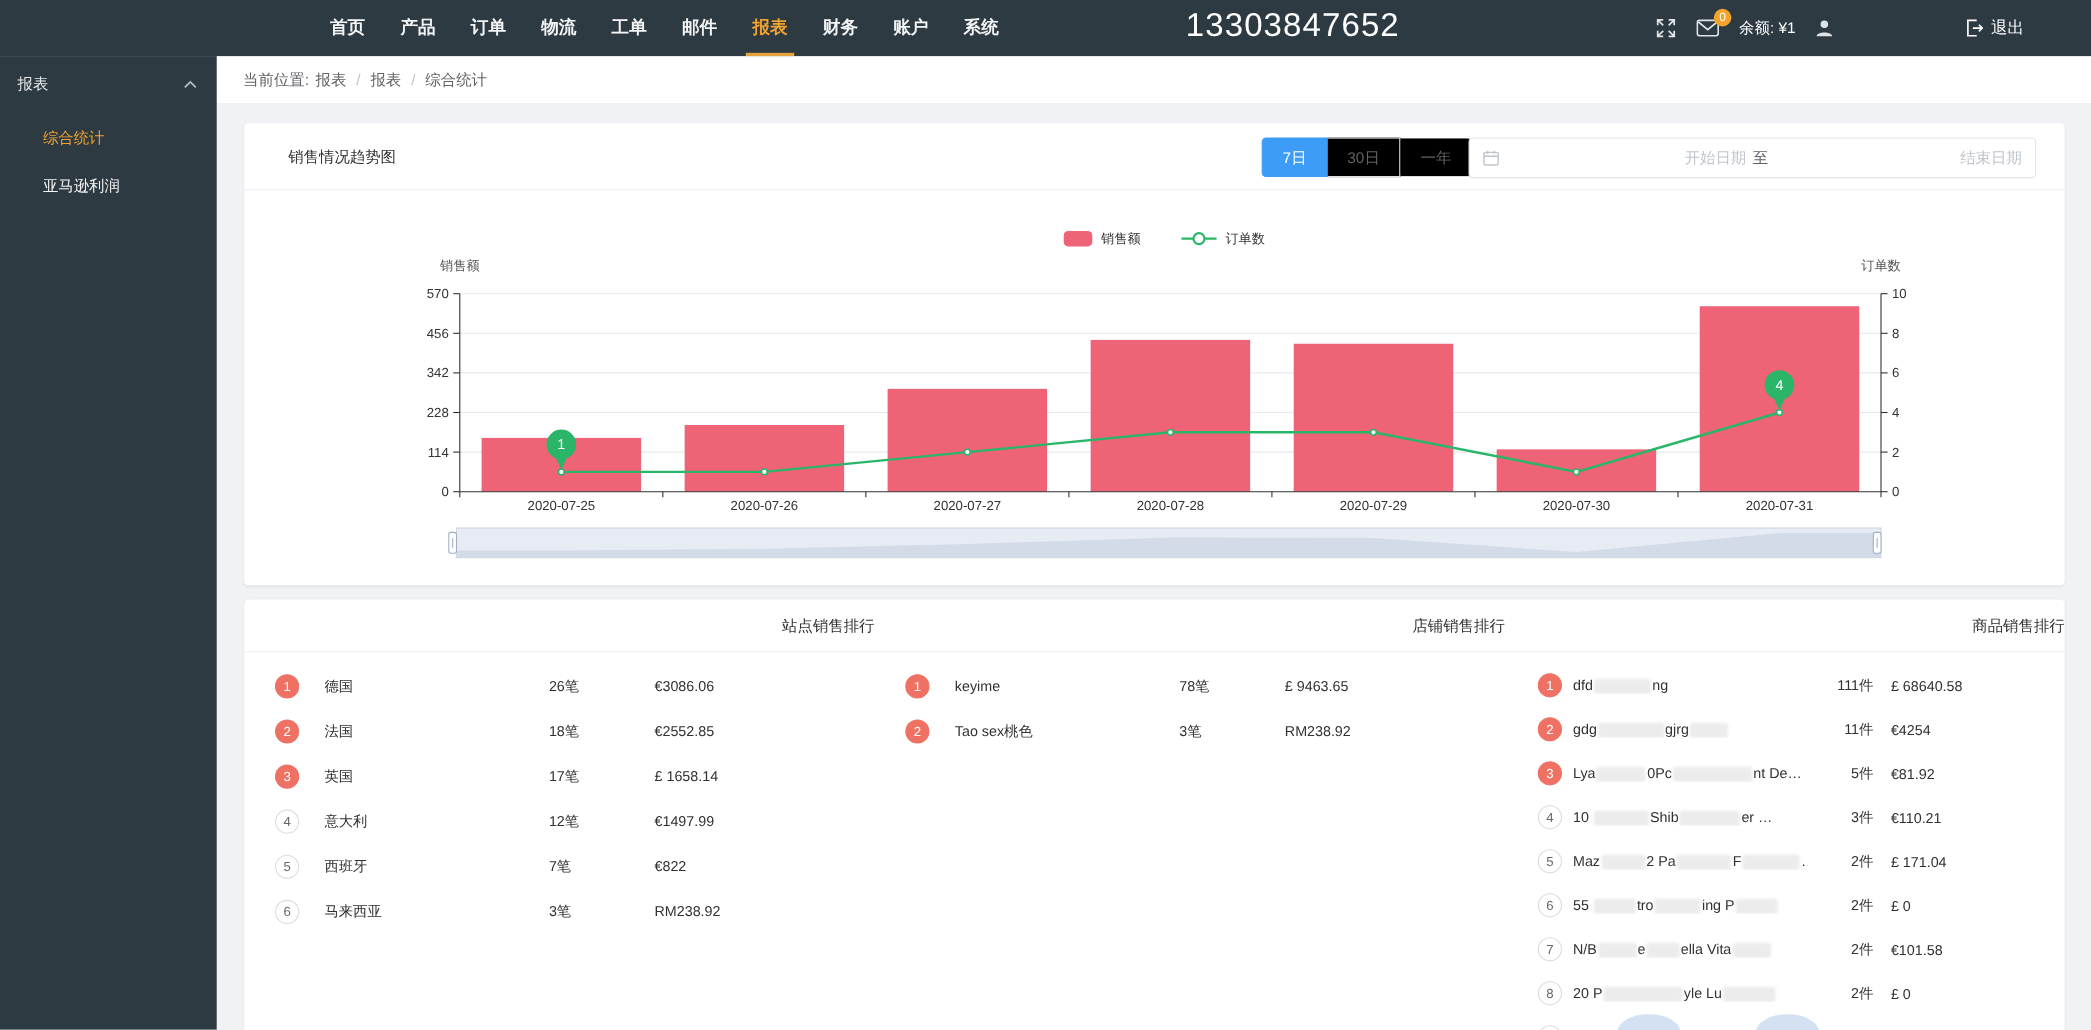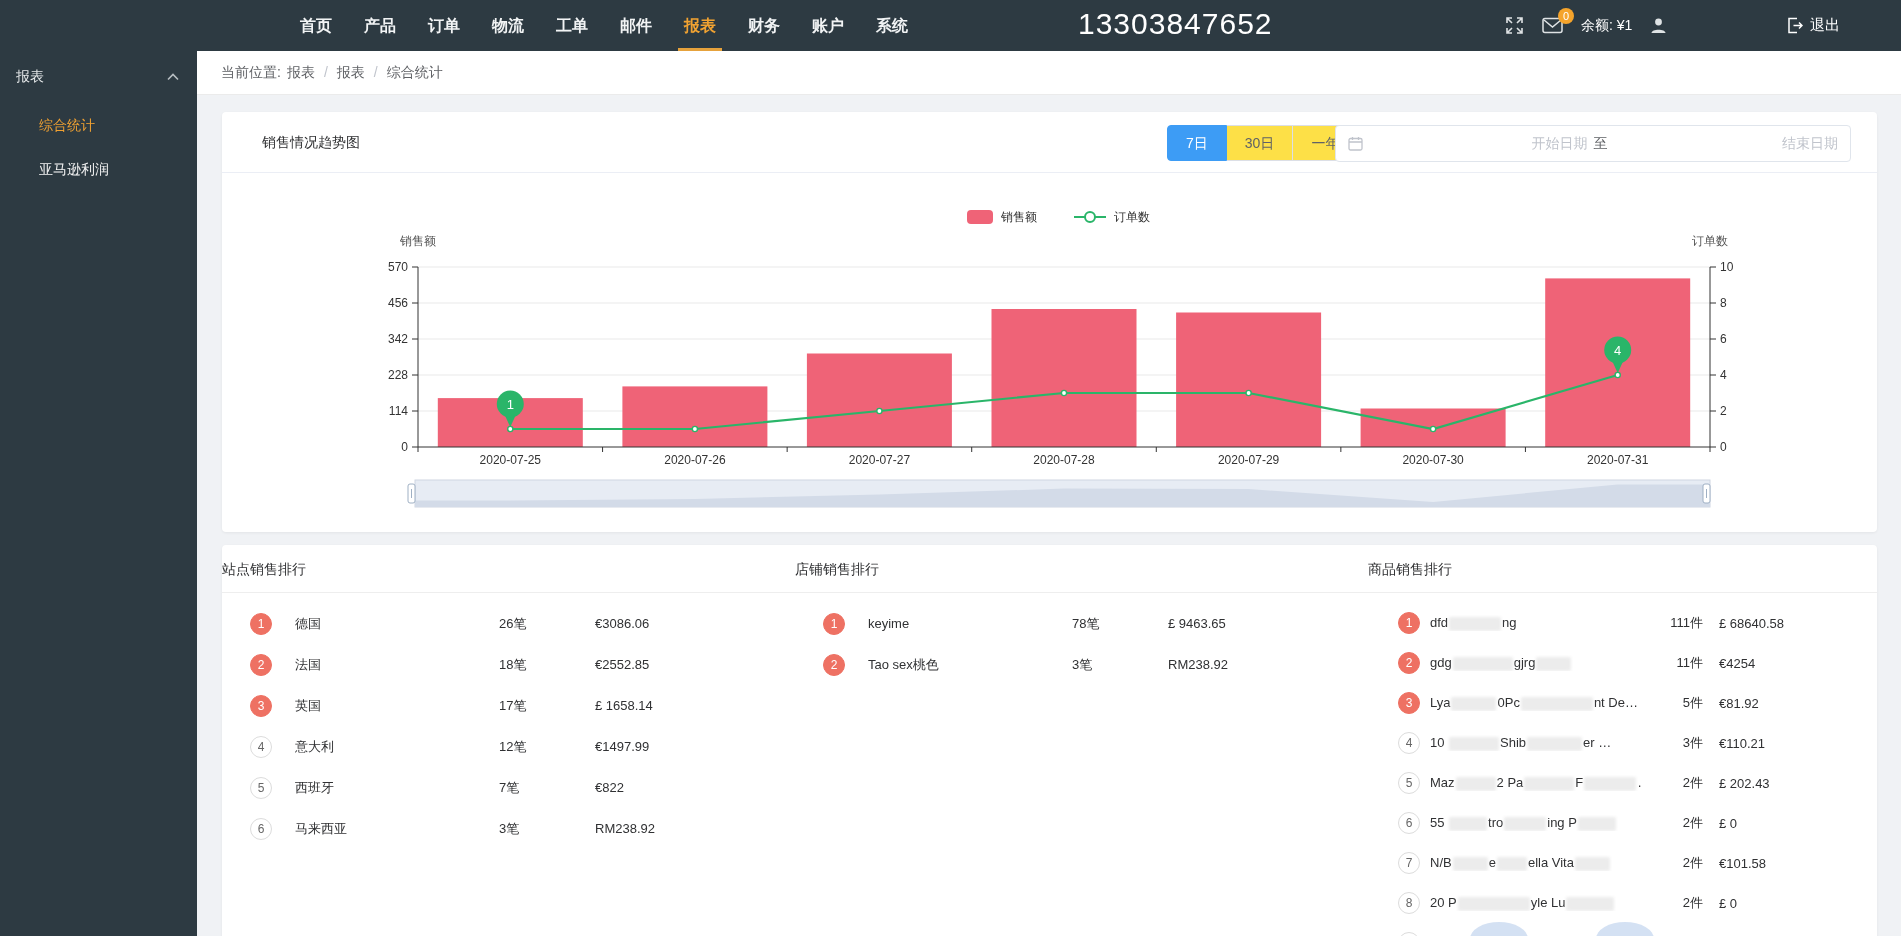--- a/index.html
+++ b/index.html
@@ -45,39 +45,39 @@
   .crumb-link { color:#606266; cursor:pointer; }
 
   .card { position:absolute; background:#fff; border-radius:4px;
     box-shadow:0 1px 3px rgba(0,0,0,.06); }
   .card1 { left:25px; top:61px; width:1655px; height:420px; }
   .card1-head { height:61px; border-bottom:1px solid #ebeef5; position:relative; }
   .card1-title { position:absolute; left:40px; top:22px; font-size:14px; color:#303133; }
 
   .range-group { position:absolute; left:925px; top:13px; display:flex; }
   .range-btn { height:36px; padding:0 18px; font-size:14px; line-height:34px;
-    background:#fde047; border:1px solid #dcdfe6; border-left-width:0; color:#606266;
+    background:#000000; border:1px solid #dcdfe6; border-left-width:0; color:#606266;
     cursor:pointer; }
-  .range-btn:first-child { border-left-width:1px; border-radius:4px 0 0 4px;margin-left:20px; }
+  .range-btn:first-child { border-left-width:1px; border-radius:4px 0 0 4px; }
   .range-btn:last-child { border-radius:0 4px 4px 0; }
   .range-btn.active { background:#3d9cf5; border-color:#3d9cf5; color:#fff; }
 
   .date-box { position:absolute; left:1113px; top:13px; width:516px; height:37px;
     border:1px solid #e0e5ec; border-radius:4px; display:flex; align-items:center;
     padding:0 12px; cursor:text; background:#fff; }
   .date-ph { flex:1; text-align:right; font-size:14px; color:#c0c4cc; }
   .date-sep { font-size:14px; color:#606266; padding:0 6px; }
 
   #chart-svg { position:absolute; left:0; top:61px; }
 
   
   .card2 { left:25px; top:494px; width:1655px; height:520px; overflow:hidden; }
   .rk-grid { display:grid; grid-template-columns:573px 573px 509px; height:100%; position:relative; }
   .rk-col { position:relative; }
-  .rk-head { height:48px; line-height:48px; text-align:left; font-size:14px;
+  .rk-head { height:48px; line-height:48px; text-align:right; font-size:14px;
     font-weight:500; color:#303133; border-bottom:1px solid #eeeeee; }
   .rk-rows { padding-top:10px; }
   .rk-row { display:flex; align-items:center; height:41px; font-size:13px; color:#303133; }
   .col-c .rk-row { height:40px; }
   .rk-badge { width:22px; height:22px; border-radius:50%; background:#fff;
     border:1px solid #dcdcdc; color:#666; font-size:12px; display:flex;
     align-items:center; justify-content:center; flex:none; }
   .rk-badge.hot { background:#ee7163; border-color:#ee7163; color:#fff; }
   .col-a .rk-row, .col-b .rk-row { padding-left:28px; }
   .col-a .rk-badge, .col-b .rk-badge { margin-right:23px; }
@@ -373,21 +373,21 @@
             <div class="rk-row">
               <span class="rk-badge">4</span>
               <span class="rk-name">10 <span class="mosaic" style="width: 50px;"></span>Shib<span class="mosaic" style="width: 55px;"></span>er …</span>
               <span class="rk-count">3件</span>
               <span class="rk-amount">€110.21</span>
             </div>
             <div class="rk-row">
               <span class="rk-badge">5</span>
               <span class="rk-name">Maz<span class="mosaic" style="width: 40px;"></span>2 Pa<span class="mosaic" style="width: 50px;"></span>F<span class="mosaic" style="width: 52px;"></span>…</span>
               <span class="rk-count">2件</span>
-              <span class="rk-amount">£ 202.43</span>
+              <span class="rk-amount">£ 171.04</span>
             </div>
             <div class="rk-row">
               <span class="rk-badge">6</span>
               <span class="rk-name">55 <span class="mosaic" style="width: 38px;"></span>tro<span class="mosaic" style="width: 42px;"></span>ing P<span class="mosaic" style="width: 38px;"></span></span>
               <span class="rk-count">2件</span>
               <span class="rk-amount">£ 0</span>
             </div>
             <div class="rk-row">
               <span class="rk-badge">7</span>
               <span class="rk-name">N/B<span class="mosaic" style="width: 35px;"></span>e<span class="mosaic" style="width: 30px;"></span>ella Vita<span class="mosaic" style="width: 35px;"></span></span>

